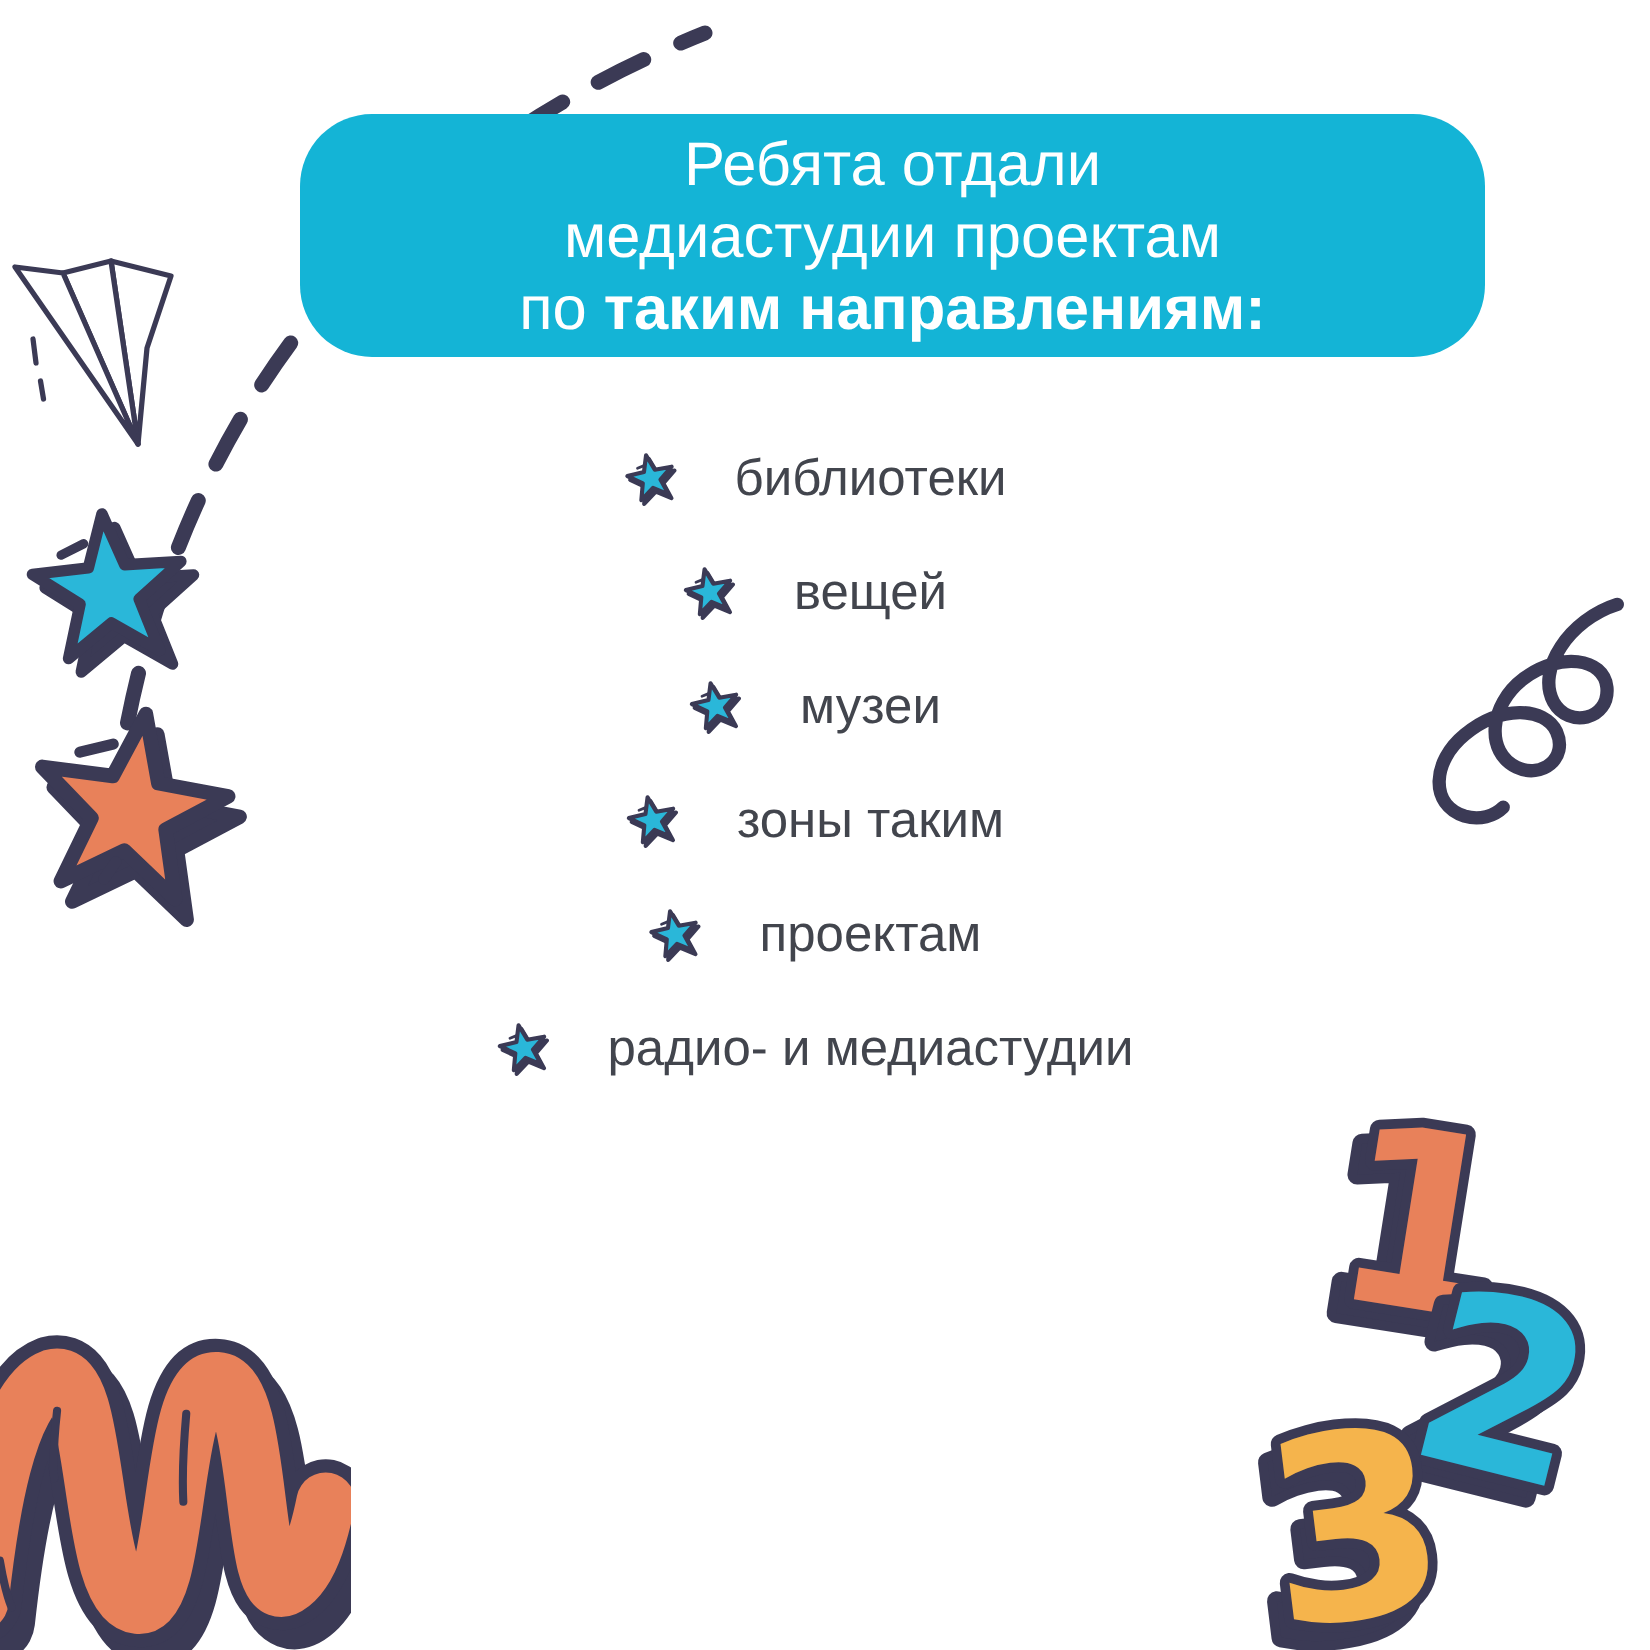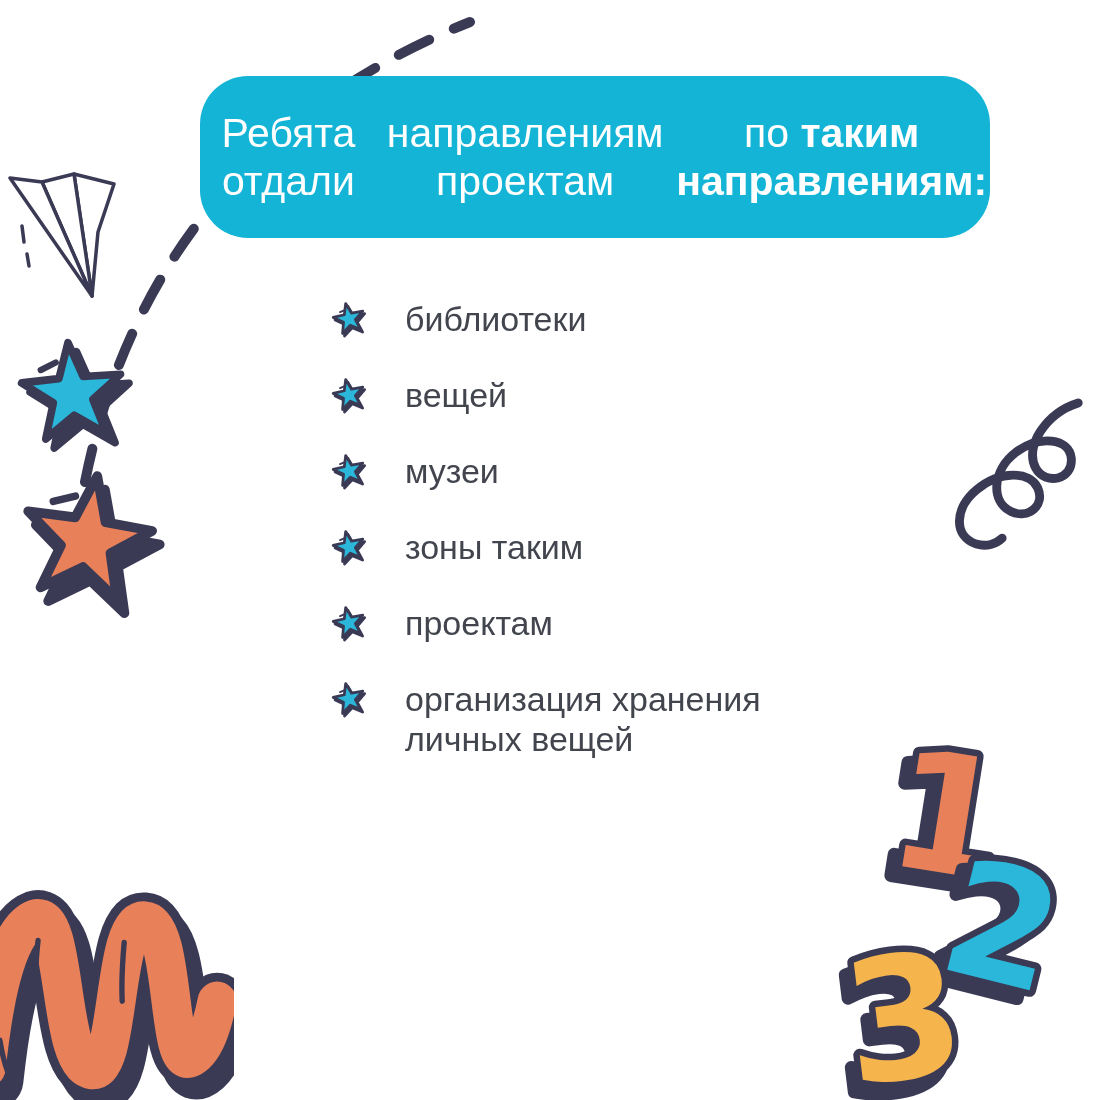--- a/index.html
+++ b/index.html
@@ -1,27 +1,27 @@
 <!DOCTYPE html>
 <html style="--header-bg: #14b4d6; --cyan: #2ab7d9; --orange: #e8815a; --yellow: #f5b44c; --navy-outline: #3b3a55; --text-dark: #42454d; --white: #ffffff;"><head>
 <meta charset="utf-8">
 <style>
   html,body{margin:0;padding:0;background:#fff;}
   #canvas{position:relative;width:1100px;height:1100px;background:#fff;overflow:hidden;
           font-family:"Liberation Sans",sans-serif;}
 
   
   .header-box{position:absolute;left:200px;top:76px;width:790px;height:162px;
-      background:var(--header-bg);border-radius:48px;display:flex;flex-direction:row;
+      background:var(--header-bg);border-radius:48px;display:flex;flex-direction:column;
       align-items:center;justify-content:center;text-align:center;color:var(--white);
       font-size:41px;line-height:48px;}
   .header-box .bold{font-weight:bold;}
 
   
-  .list{position:absolute;left:330px;top:299px;display:flex;flex-direction:column;gap:36px;}
+  .list{position:absolute;left:330px;top:299px;display:flex;flex-direction:column;gap:36px;align-items:center;}
   .row{display:flex;align-items:flex-start;gap:37px;}
   .bullet{width:38px;height:38px;flex:0 0 auto;margin-top:1px;}
   .label{font-size:34px;line-height:40px;color:var(--text-dark);max-width:450px;}
 
   
   .f-cyan{fill:var(--cyan);} .f-orange{fill:var(--orange);} .f-yellow{fill:var(--yellow);}
   .f-navy{fill:var(--navy-outline);} .f-white{fill:var(--white);}
   .s-navy{stroke:var(--navy-outline);}
   .no-fill{fill:none;}
   .rj{stroke-linejoin:round;} .rc{stroke-linecap:round;}
@@ -84,21 +84,21 @@
   </div>
   <div class="deco" style="left:828px;top:918px;transform:rotate(-7deg);">
     <svg width="150" height="190" viewBox="0 0 150 190">
       <text class="digit f-navy s-navy rj" x="65" y="171" font-size="170" stroke-width="13" text-anchor="middle" paint-order="stroke">3</text>
       <text class="digit f-yellow s-navy rj" x="75" y="160" font-size="170" stroke-width="13" text-anchor="middle" paint-order="stroke">3</text>
     </svg>
   </div>
 
   <div class="header-box">
     <div>Ребята отдали</div>
-    <div>направлениям проектам</div>
+    <div>медиастудии проектам</div>
     <div><span>по </span><span class="bold">таким направлениям:</span></div>
   </div>
 
   <div class="list">
 
     <div class="row">
       <svg class="bullet" viewBox="0 0 36 36">
         <path class="f-navy s-navy rj" stroke-width="2.6" transform="translate(1.8,2.4) rotate(-12 18 18)" d="M18 3 L21.5 13.1 L32.3 13.4 L23.7 19.9 L26.8 30.1 L18 24 L9.2 30.1 L12.3 19.9 L3.7 13.4 L14.5 13.1 Z"></path>
         <path class="f-cyan s-navy rj" stroke-width="2.6" transform="rotate(-12 18 18)" d="M18 3 L21.5 13.1 L32.3 13.4 L23.7 19.9 L26.8 30.1 L18 24 L9.2 30.1 L12.3 19.9 L3.7 13.4 L14.5 13.1 Z"></path>
         <path class="no-fill s-navy rc" stroke-width="1.8" d="M 9.5 11.5 L 14 9.7"></path>
@@ -135,25 +135,25 @@
 
     <div class="row">
       <svg class="bullet" viewBox="0 0 36 36">
         <path class="f-navy s-navy rj" stroke-width="2.6" transform="translate(1.8,2.4) rotate(-12 18 18)" d="M18 3 L21.5 13.1 L32.3 13.4 L23.7 19.9 L26.8 30.1 L18 24 L9.2 30.1 L12.3 19.9 L3.7 13.4 L14.5 13.1 Z"></path>
         <path class="f-cyan s-navy rj" stroke-width="2.6" transform="rotate(-12 18 18)" d="M18 3 L21.5 13.1 L32.3 13.4 L23.7 19.9 L26.8 30.1 L18 24 L9.2 30.1 L12.3 19.9 L3.7 13.4 L14.5 13.1 Z"></path>
         <path class="no-fill s-navy rc" stroke-width="1.8" d="M 9.5 11.5 L 14 9.7"></path>
       </svg>
       <div class="label">проектам</div>
     </div>
 
-
     <div class="row">
       <svg class="bullet" viewBox="0 0 36 36">
         <path class="f-navy s-navy rj" stroke-width="2.6" transform="translate(1.8,2.4) rotate(-12 18 18)" d="M18 3 L21.5 13.1 L32.3 13.4 L23.7 19.9 L26.8 30.1 L18 24 L9.2 30.1 L12.3 19.9 L3.7 13.4 L14.5 13.1 Z"></path>
         <path class="f-cyan s-navy rj" stroke-width="2.6" transform="rotate(-12 18 18)" d="M18 3 L21.5 13.1 L32.3 13.4 L23.7 19.9 L26.8 30.1 L18 24 L9.2 30.1 L12.3 19.9 L3.7 13.4 L14.5 13.1 Z"></path>
         <path class="no-fill s-navy rc" stroke-width="1.8" d="M 9.5 11.5 L 14 9.7"></path>
       </svg>
-      <div class="label">организация хранения личных вещей</div>
+      <div class="label">радио- и медиастудии</div>
     </div>
+
 
 
   </div>
 </div>
 
 </body></html>

